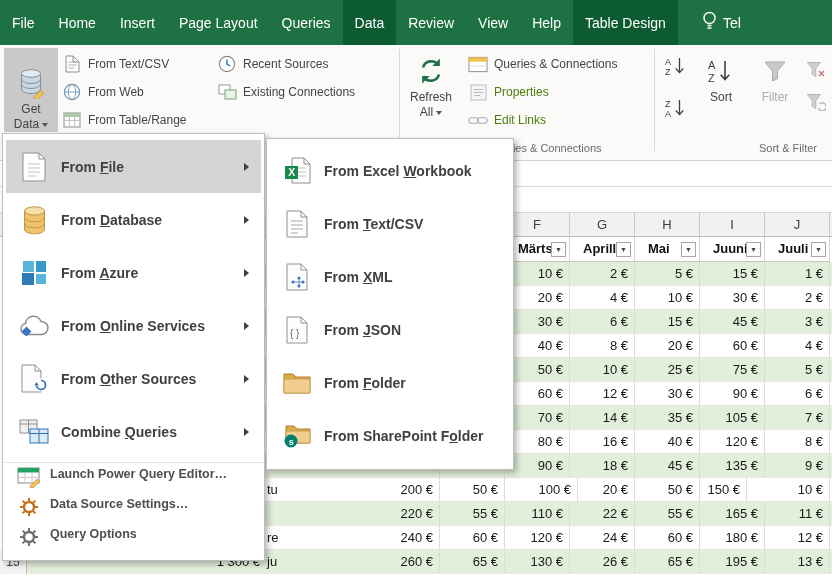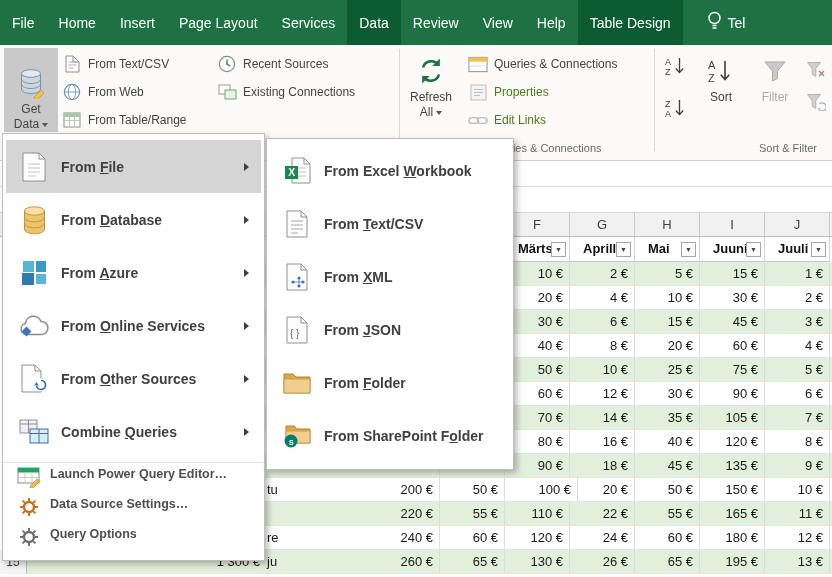--- a/index.html
+++ b/index.html
@@ -91,21 +91,21 @@
 </head>
 <body>
 
 <div class="screen">
 
   <div id="tabbar" class="tabs">
       <div class="tab">File</div>
       <div class="tab">Home</div>
       <div class="tab">Insert</div>
       <div class="tab">Page Layout</div>
-      <div class="tab">Services</div>
+      <div class="tab">Queries</div>
       <div class="tab dark">Data</div>
       <div class="tab">Review</div>
       <div class="tab">View</div>
       <div class="tab">Help</div>
       <div class="tab dark">Table Design</div>
       <div class="tellme">
         <span><svg width="15" height="20" viewBox="0 0 15 20">
             <circle cx="7.5" cy="7" r="5.5" fill="none" stroke="#FFF" stroke-width="1.4"></circle>
             <path d="M5.5 14.5 h4 M5.5 17 h4" stroke="#FFF" stroke-width="1.4"></path>
           </svg></span>
@@ -382,21 +382,21 @@
         <span class="dcell" style="left: 435px; width: 65px;">135 €</span>
         <span class="dcell" style="left: 500px; width: 65px;">9 €</span>
       </div>
       <div class="drow">
         <span class="dcell cfrag" style="left: 0px; width: 110px;">tu</span>
         <span class="dcell" style="left: 110px; width: 65px;">200 €</span>
         <span class="dcell" style="left: 175px; width: 65px;">50 €</span>
         <span class="dcell" style="left: 248px; width: 65px;">100 €</span>
         <span class="dcell" style="left: 305px; width: 65px;">20 €</span>
         <span class="dcell" style="left: 370px; width: 65px;">50 €</span>
-        <span class="dcell" style="left: 435px; width: 65px;">150 €</span>
+        <span class="dcell" style="left: 417px; width: 65px;">150 €</span>
         <span class="dcell" style="left: 500px; width: 65px;">10 €</span>
       </div>
       <div class="drow band">
         <span class="dcell cfrag" style="left: 0px; width: 110px;"></span>
         <span class="dcell" style="left: 110px; width: 65px;">220 €</span>
         <span class="dcell" style="left: 175px; width: 65px;">55 €</span>
         <span class="dcell" style="left: 240px; width: 65px;">110 €</span>
         <span class="dcell" style="left: 305px; width: 65px;">22 €</span>
         <span class="dcell" style="left: 370px; width: 65px;">55 €</span>
         <span class="dcell" style="left: 435px; width: 65px;">165 €</span>

